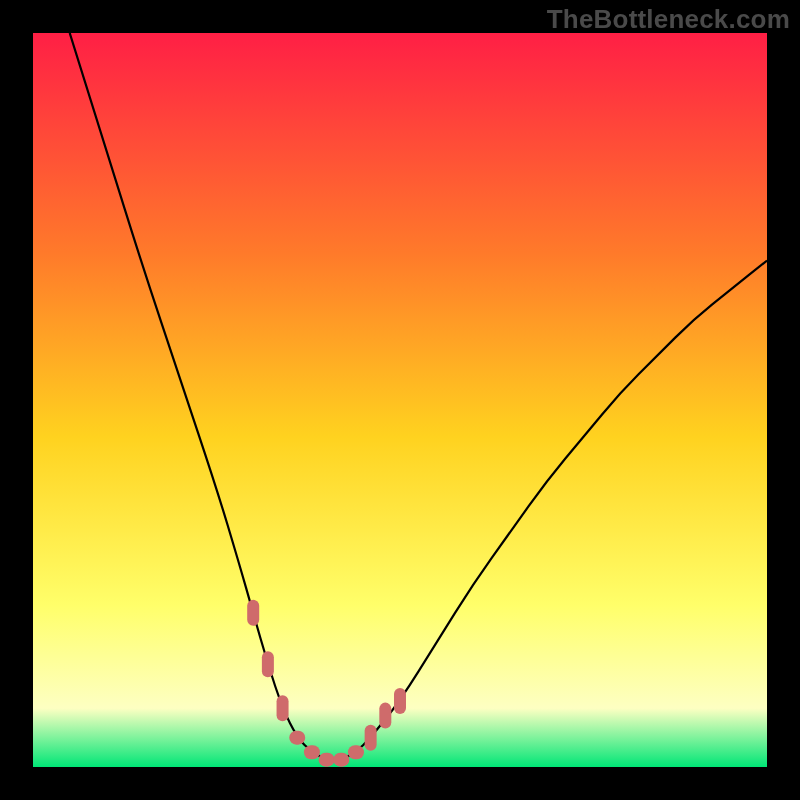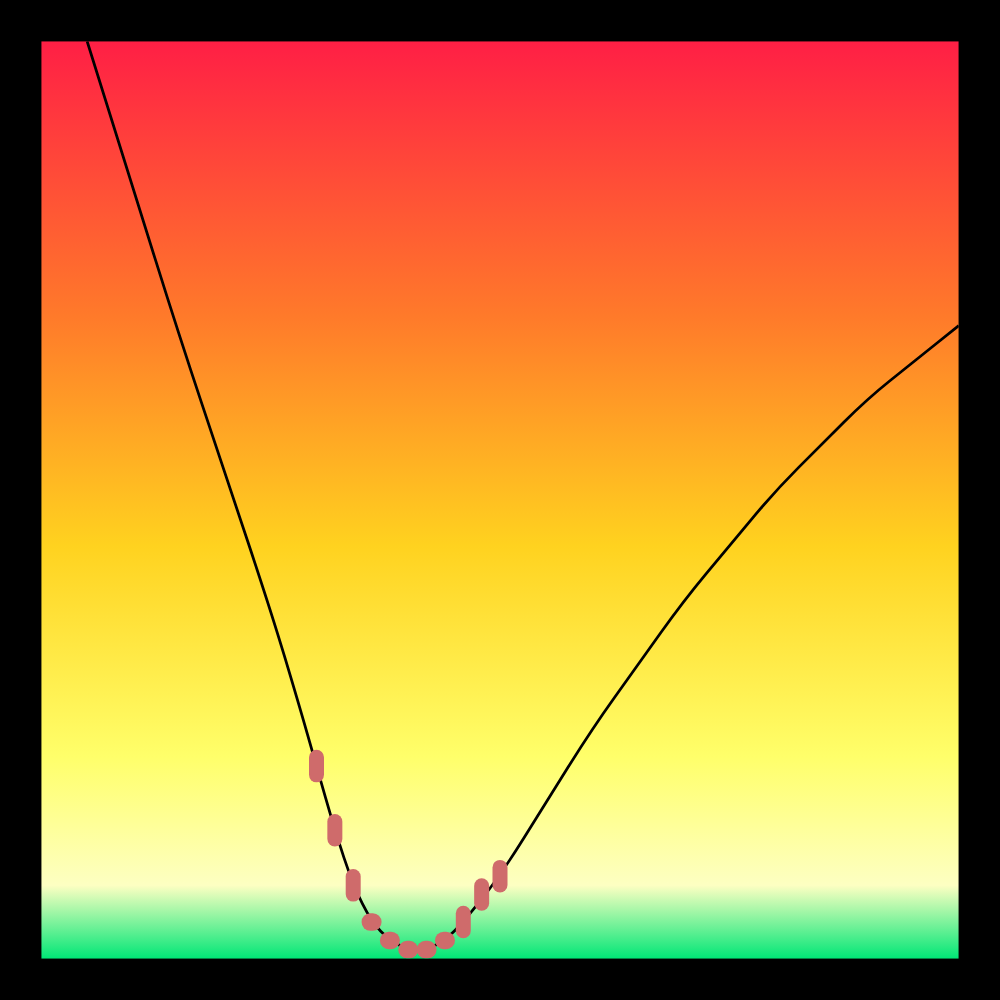--- a/index.html
+++ b/index.html
@@ -35,20 +35,21 @@
     height: 734px;
   }
   .plot svg {
     display: block;
   }
 </style>
 </head>
 <body>
 
 <div class="frame">
+  <div class="watermark">TheBottleneck.com</div>
   <div class="plot">
     <svg id="chart-svg" width="734" height="734" viewBox="0 0 734 734">
         <defs>
           <linearGradient id="bg-grad" x1="0" y1="0" x2="0" y2="1">
             <stop offset="0" stop-color="#ff1f45"></stop>
             <stop offset="0.3" stop-color="#ff7a2a"></stop>
             <stop offset="0.55" stop-color="#ffd21f"></stop>
             <stop offset="0.78" stop-color="#ffff6a"></stop>
             <stop offset="0.92" stop-color="#fdffc2"></stop>
             <stop offset="1" stop-color="#00e676"></stop>

